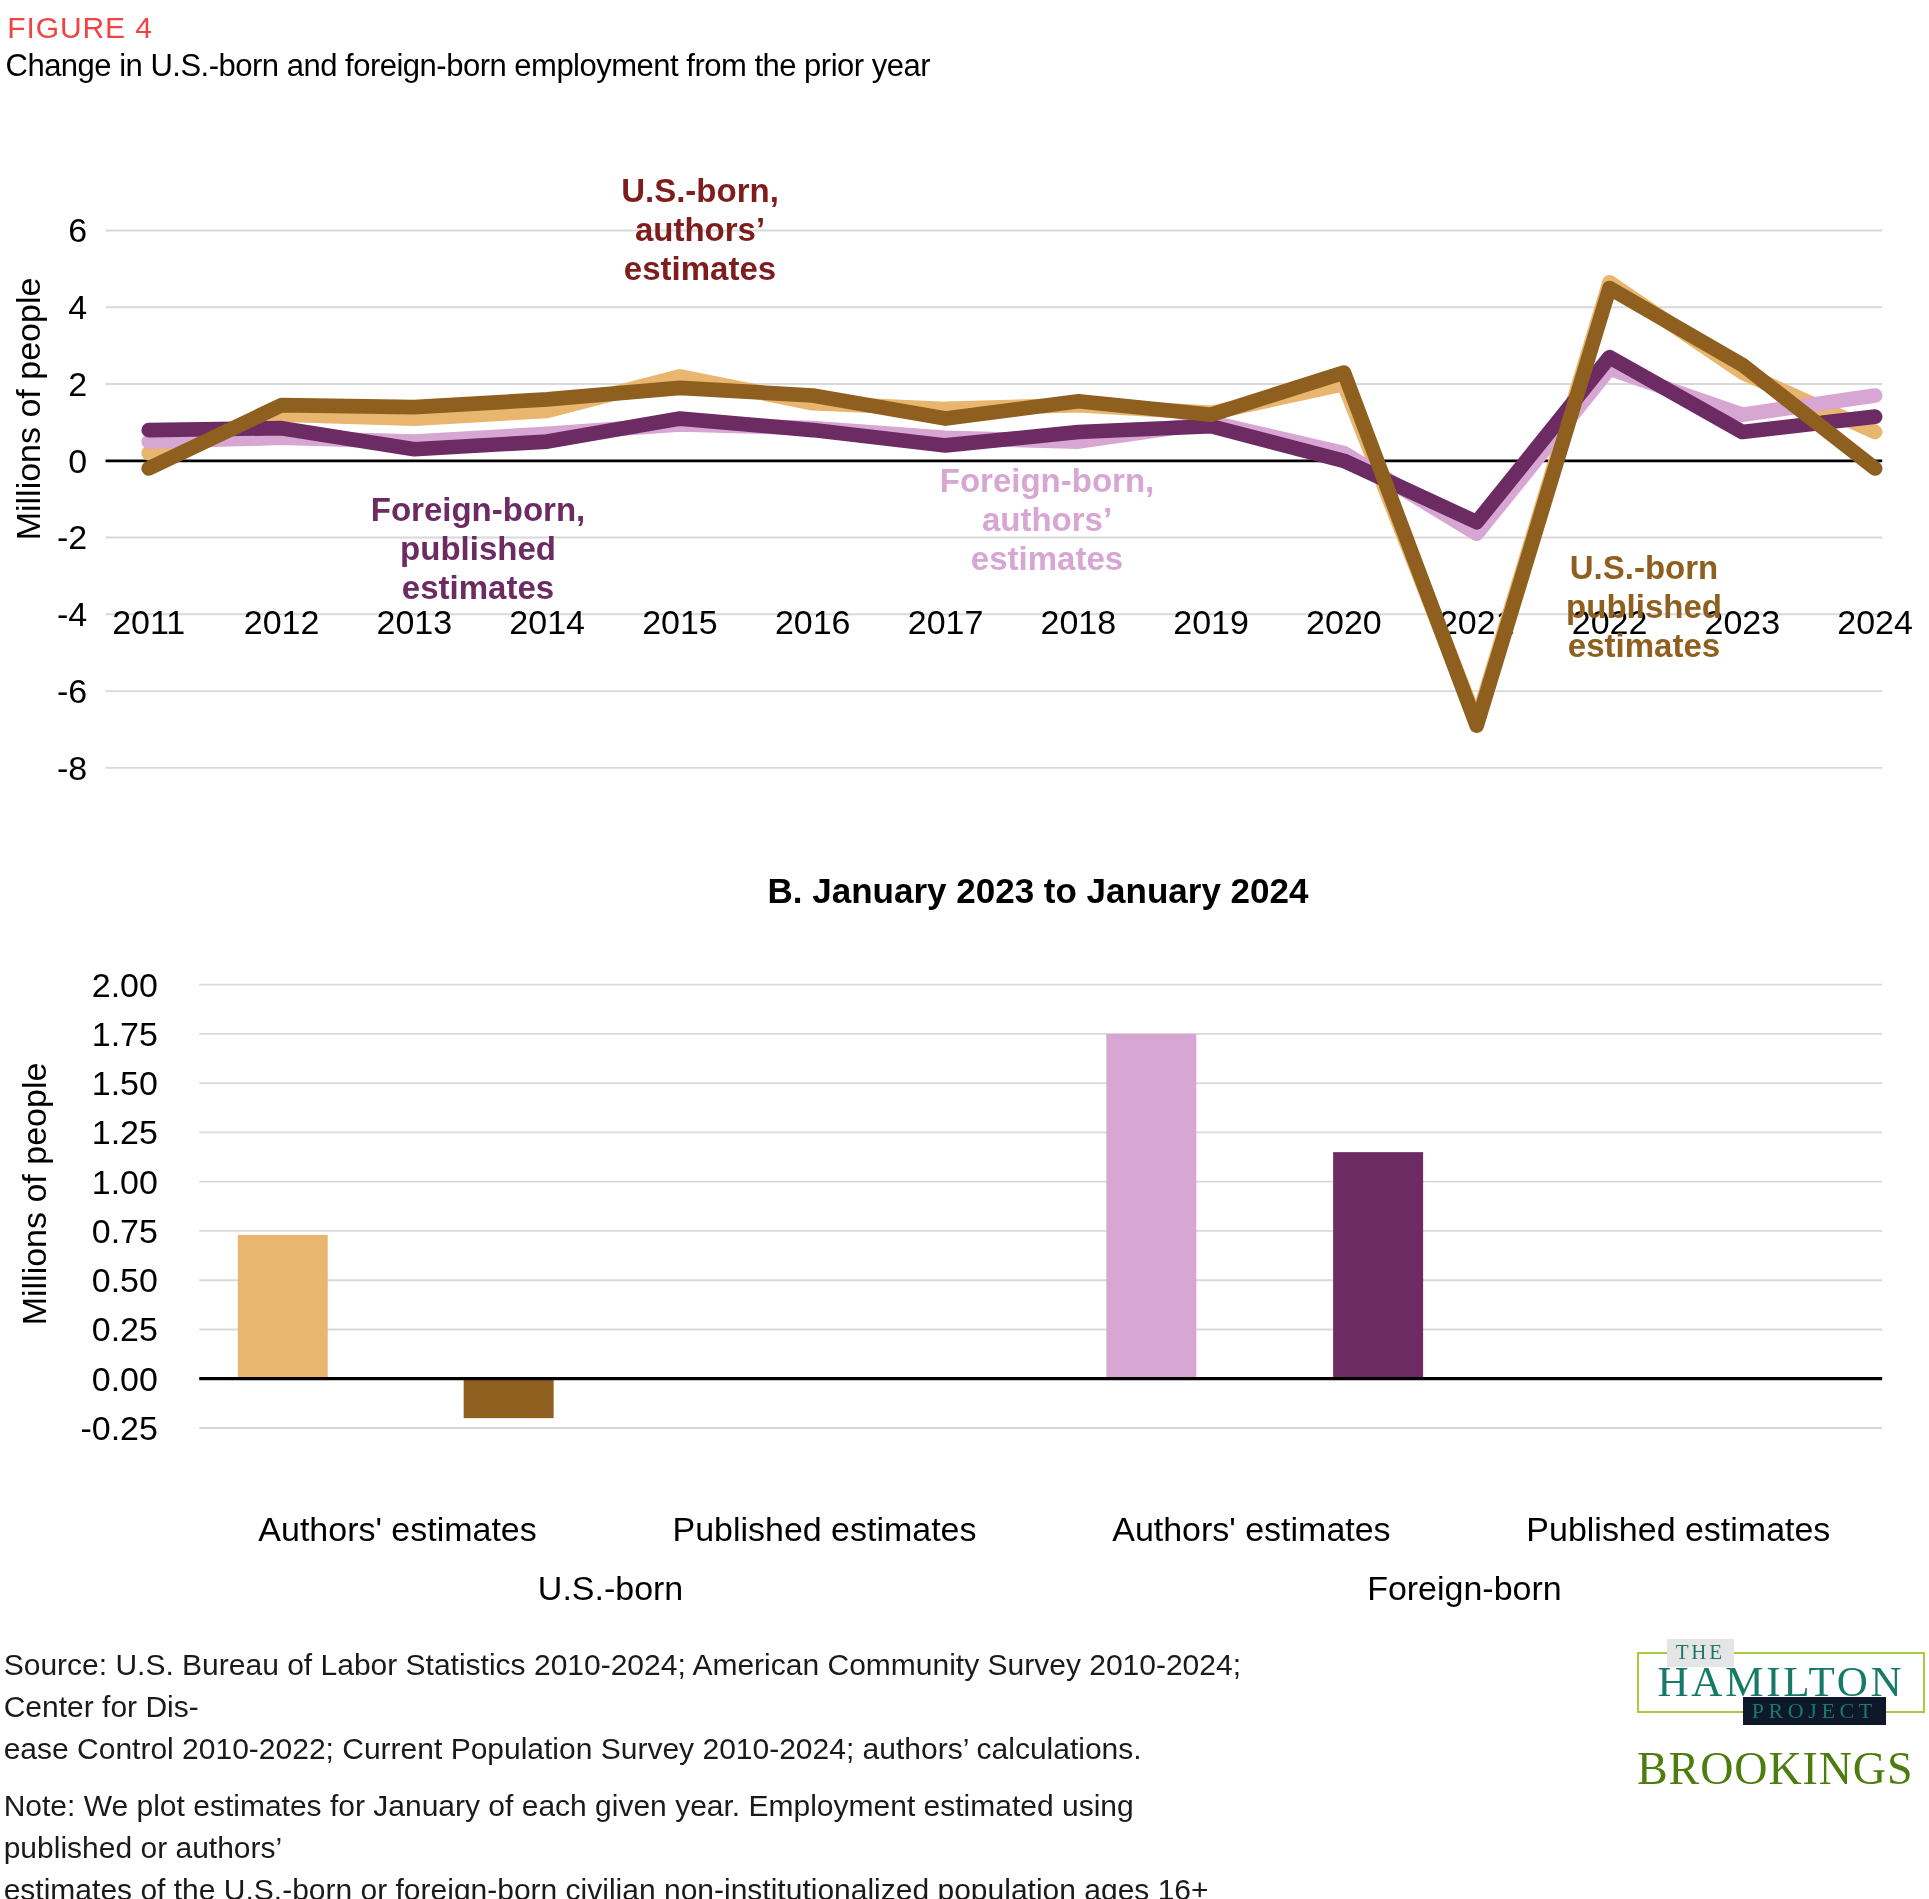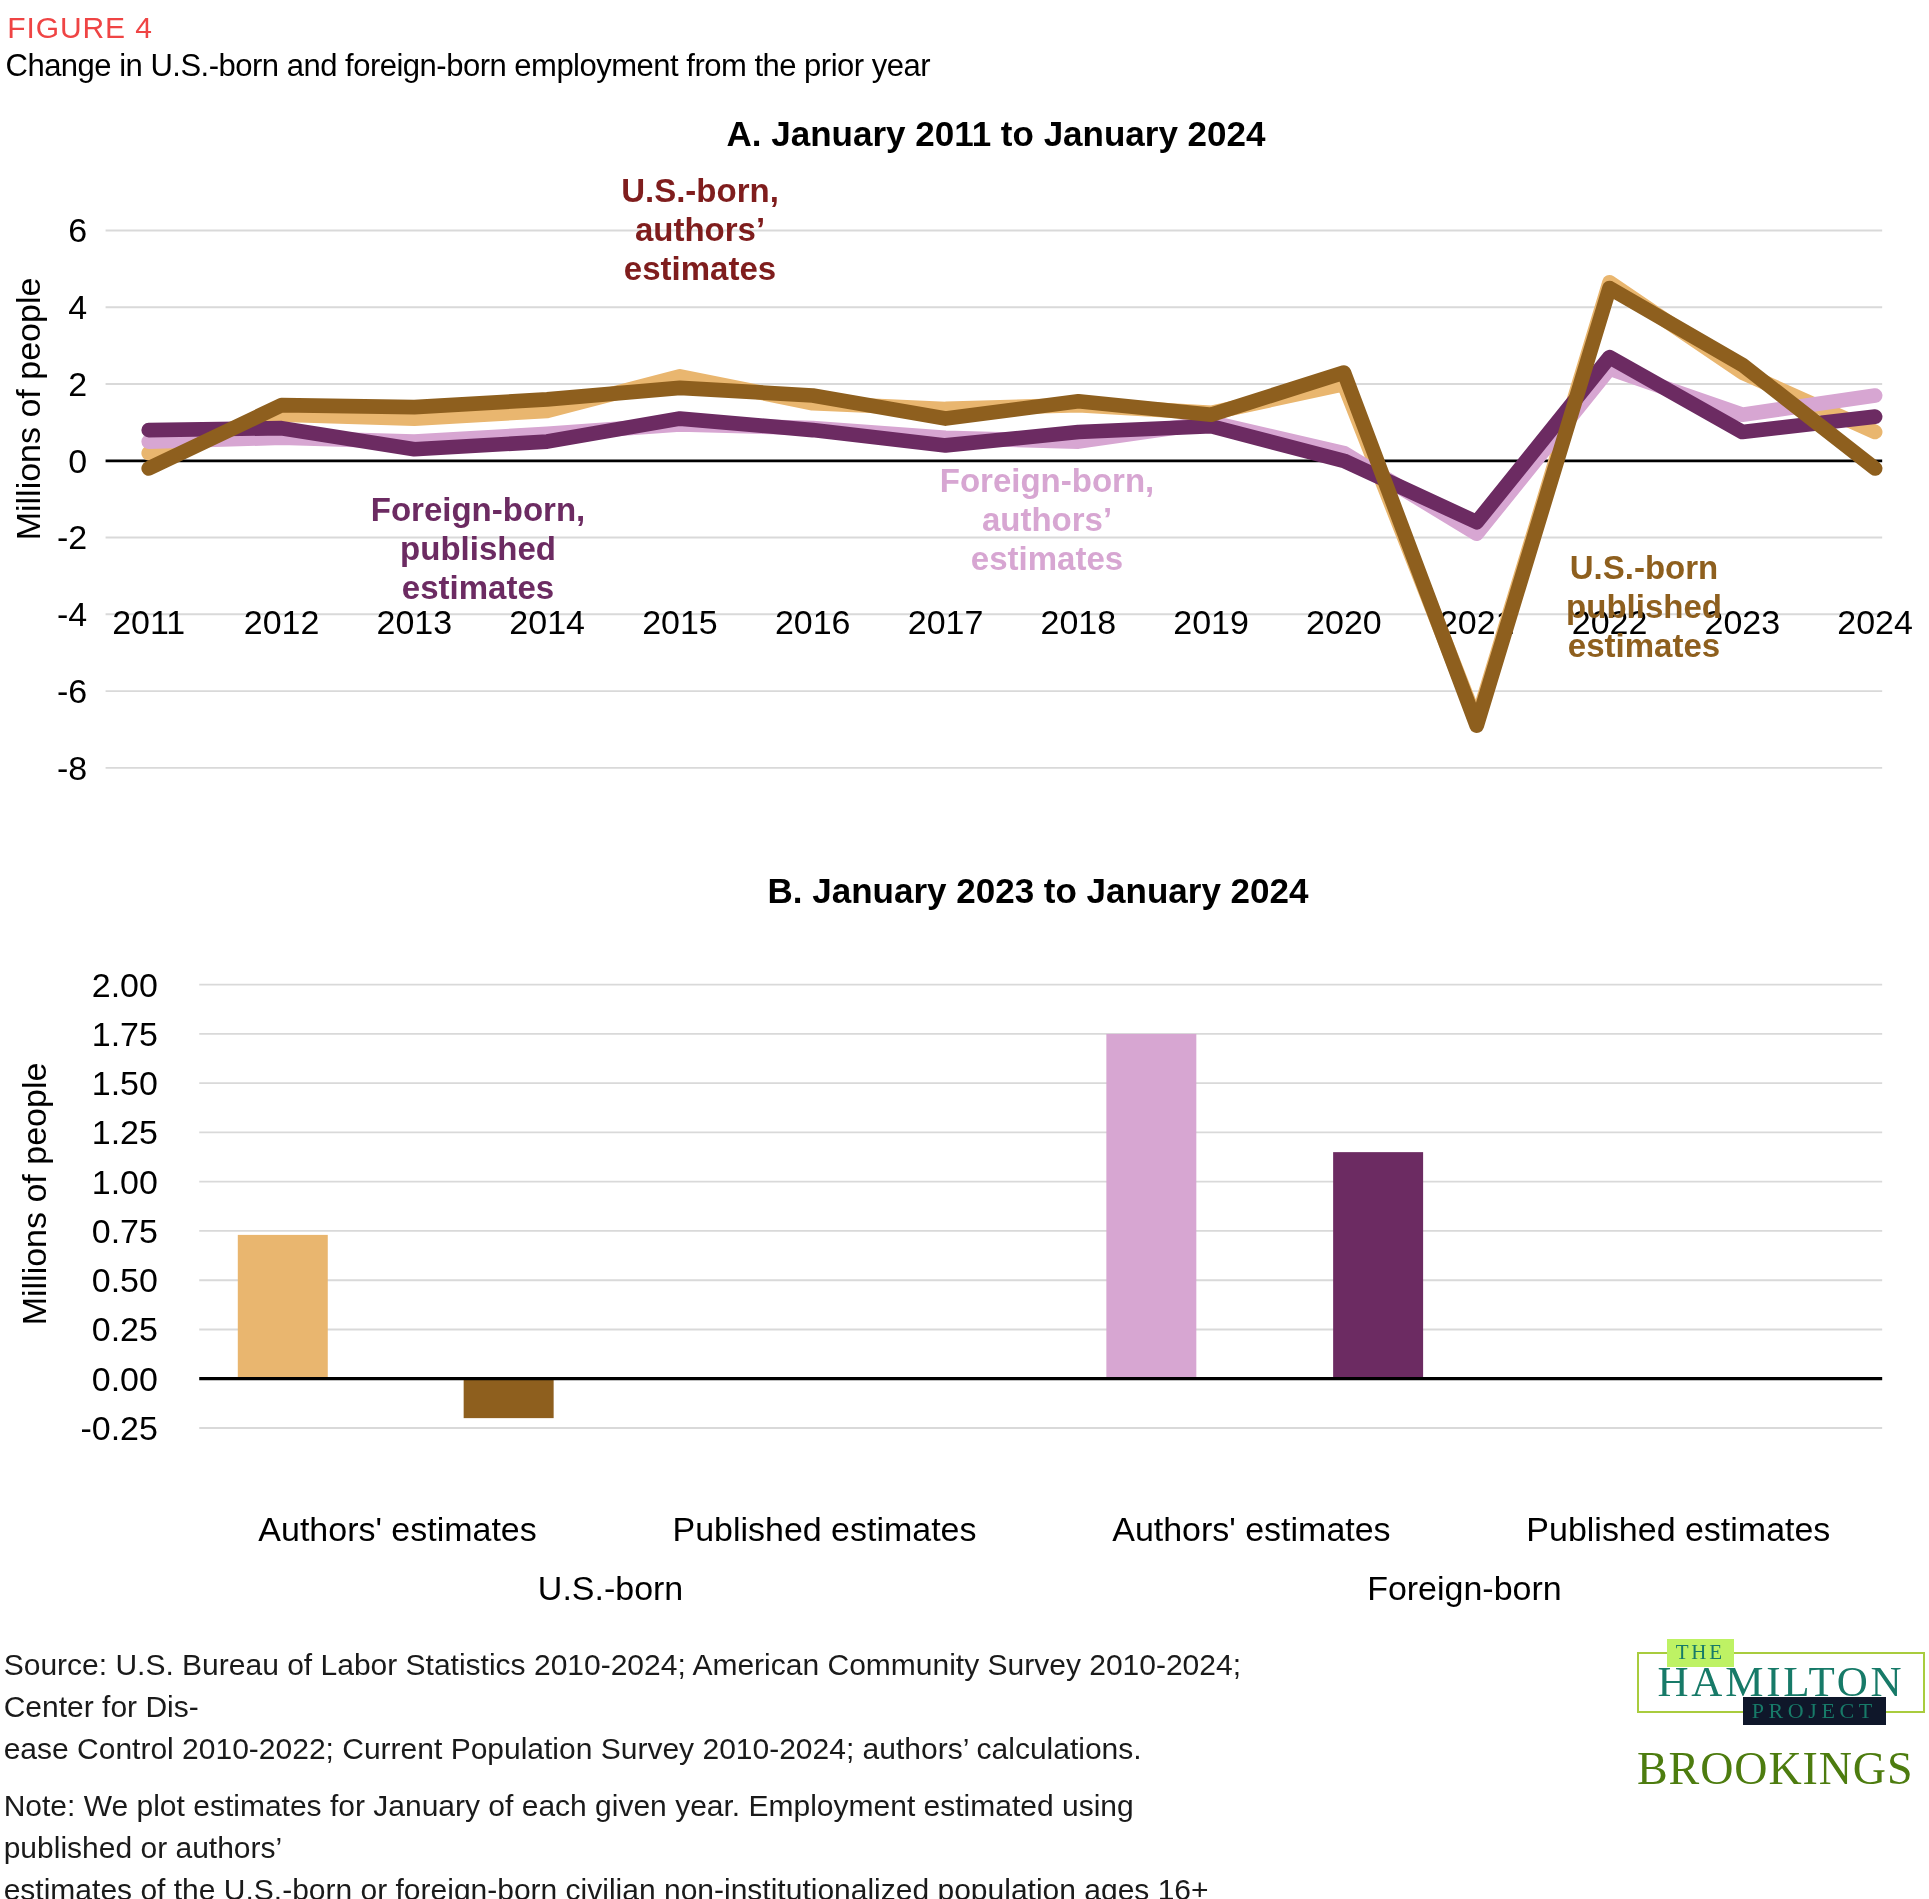--- a/index.html
+++ b/index.html
@@ -47,21 +47,21 @@
   .logo-stack { position: absolute; left: 1637px; top: 1652px; width: 289px; }
   .hamilton-box {
     position: relative; border: 2.8px solid #A9CC3E;
     width: 284px; height: 57px; text-align: center;
   }
   .hamilton-main {
     font-family: "Liberation Serif", serif; color: #177A68;
     font-size: 43px; letter-spacing: 2.8px; line-height: 55px; font-weight: 400;
   }
   .hamilton-the {
-    position: absolute; top: -14.7px; left: 27.5px; background: #bef264;
+    position: absolute; top: -14.7px; left: 27.5px; background: #e5e5e5;
     padding: 0 9.2px; font-family: "Liberation Serif", serif; color: #177A68;
     font-size: 21px; letter-spacing: 2.8px; line-height: 27.5px;
   }
   .hamilton-project {
     position: absolute; bottom: -13.8px; right: 37px; background: #0f172a;
     padding: 0 9.2px; font-family: "Liberation Serif", serif; color: #177A68;
     font-size: 22px; letter-spacing: 4.6px; line-height: 27.5px;
   }
   .brookings {
     margin-top: 29px; font-family: "Liberation Serif", serif;
@@ -70,21 +70,20 @@
 </style>
 </head>
 <body>
 
 <div id="page">
 
   <div class="figure-label" id="figure-label" style="color: #ef4444;">FIGURE 4</div>
 
   <h1 class="page-title" style="margin:0">Change in U.S.-born and foreign-born employment from the prior year</h1>
 
-  <div class="panel-title" id="panel-a-title">A. January 2011 to January 2024</div>
 
   <div class="y-axis-label" id="ylabel-a">Millions of people</div>
 
   <div class="panel-title" id="panel-b-title">B. January 2023 to January 2024</div>
 
   <div class="y-axis-label" id="ylabel-b">Millions of people</div>
 
   <svg id="chart-svg" class="chart-layer" width="1929" height="1899" viewBox="0 0 2101 2068">
       <line x1="115" y1="250.9" x2="2050" y2="250.9" stroke="#D9D9D9" stroke-width="2"></line>
       <text x="95" y="263.9" font-size="37" text-anchor="end">6</text>

